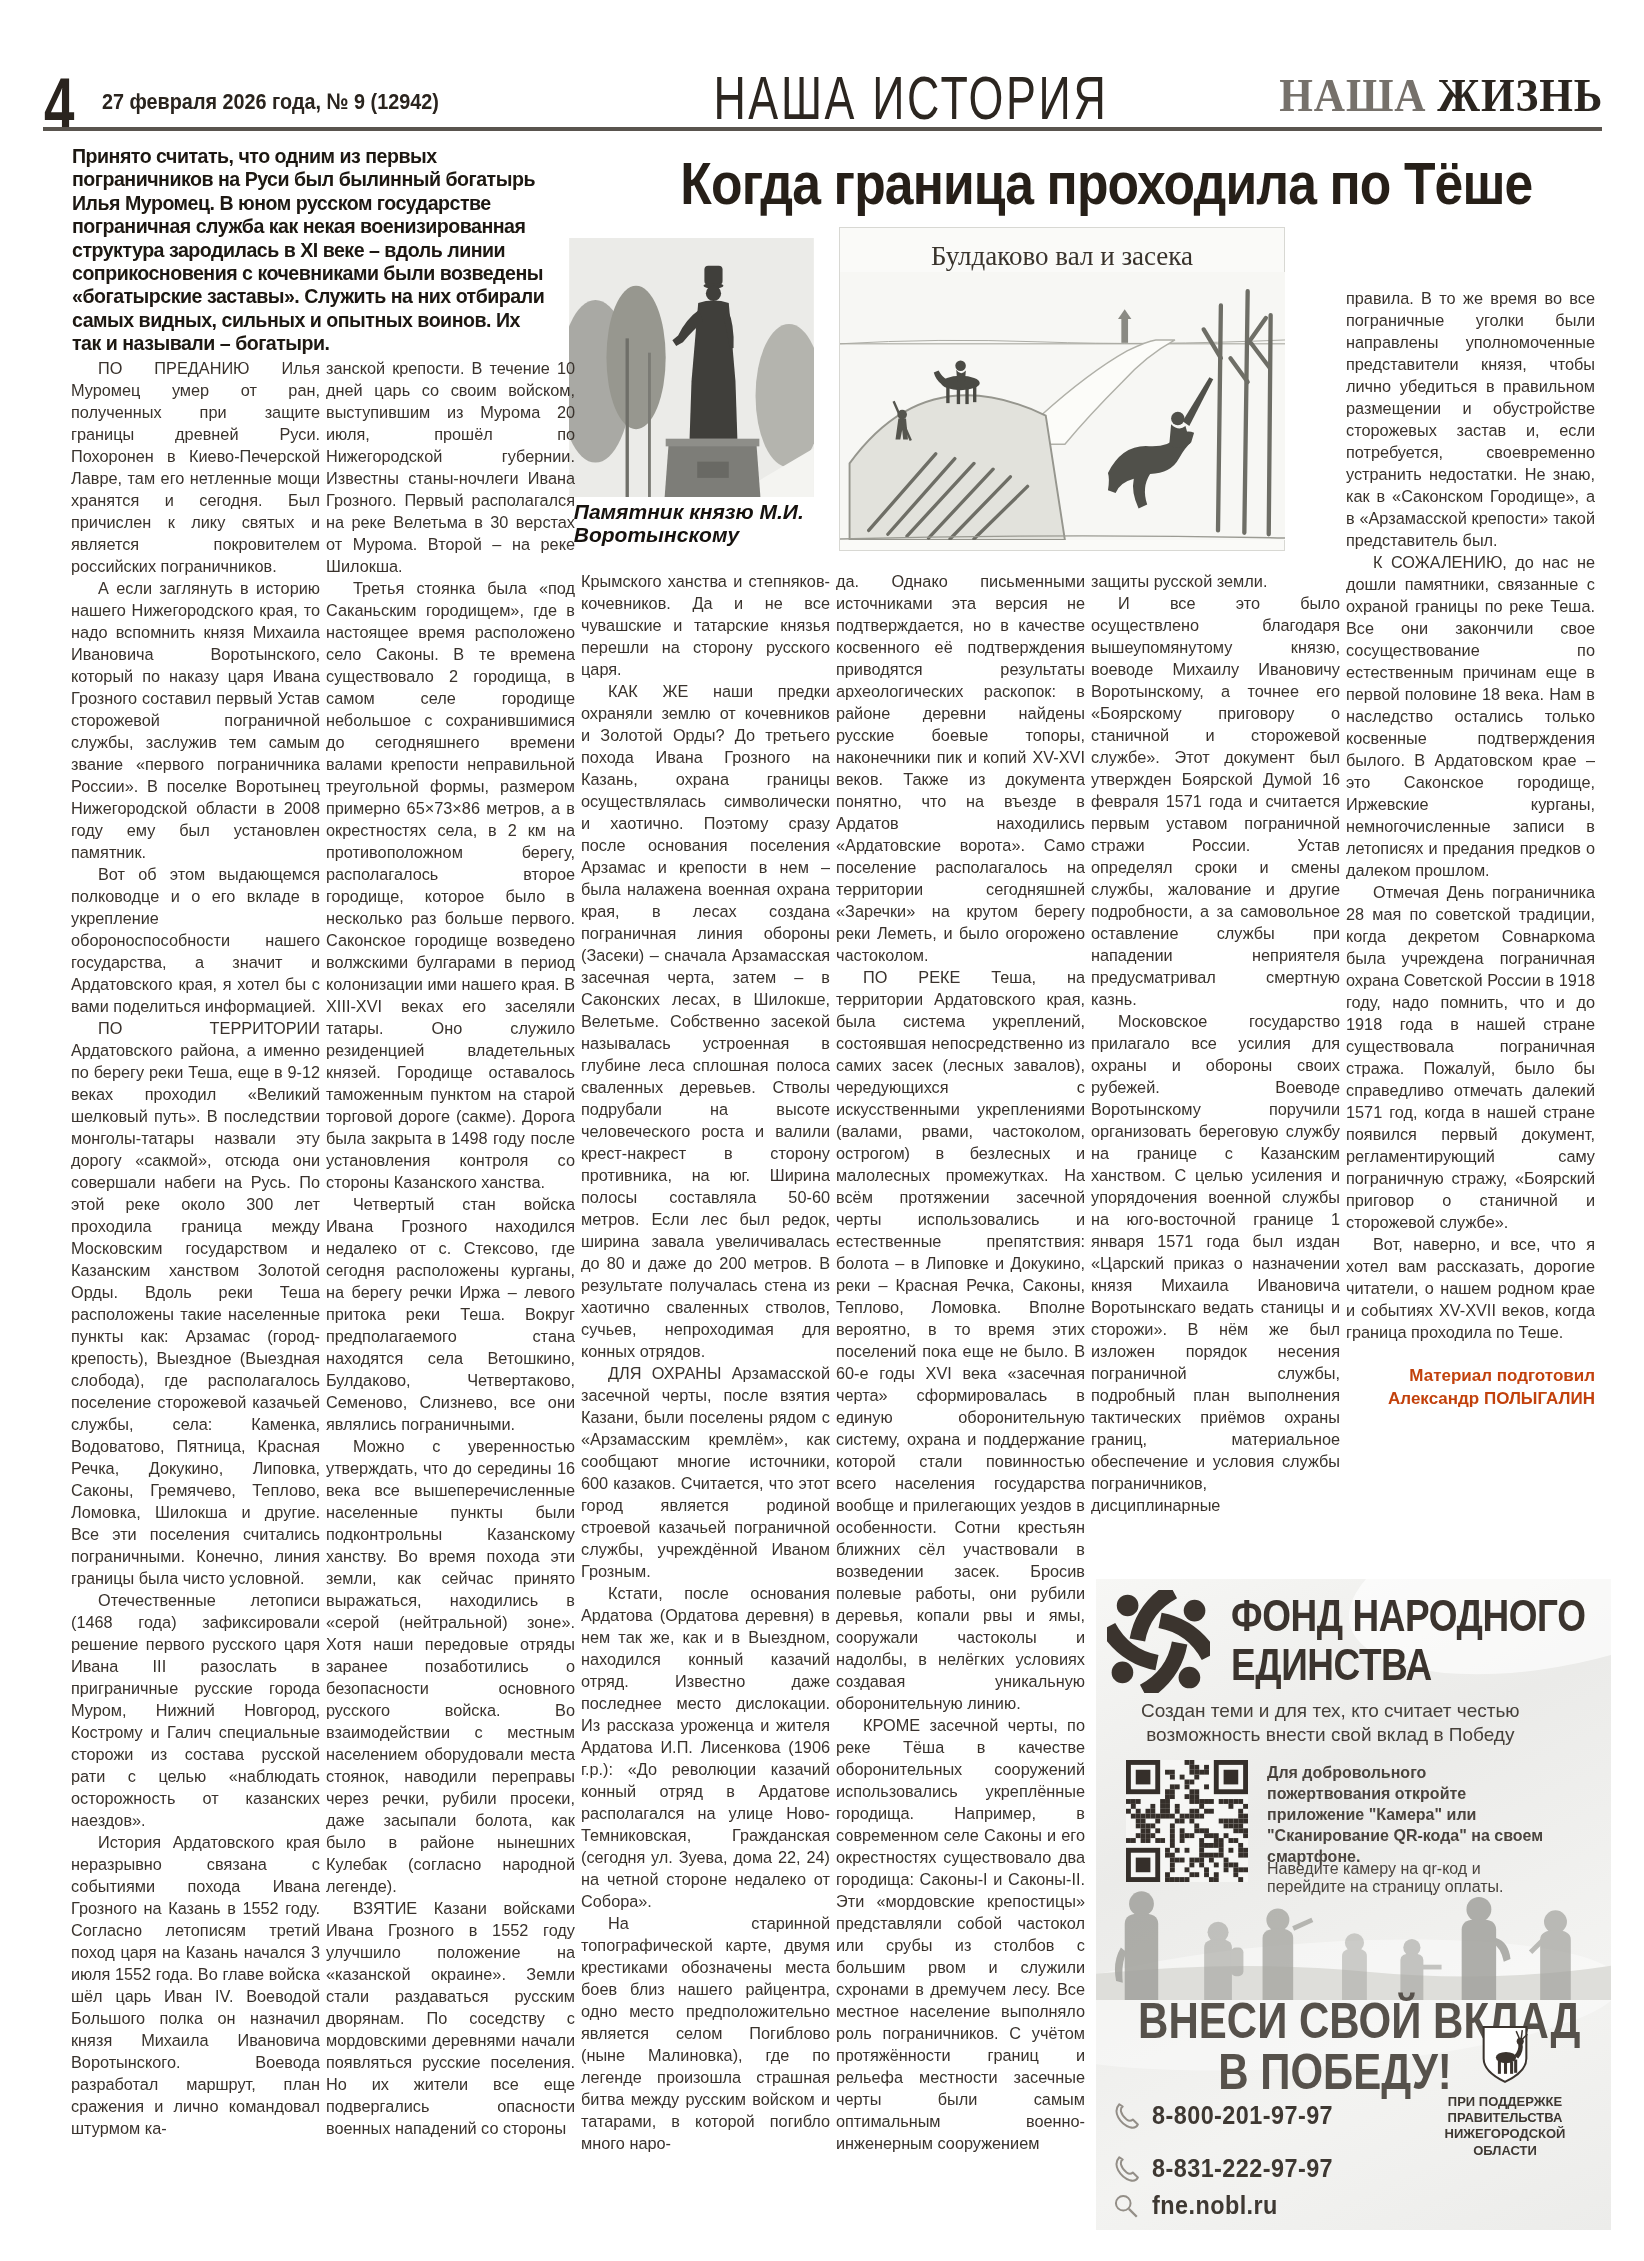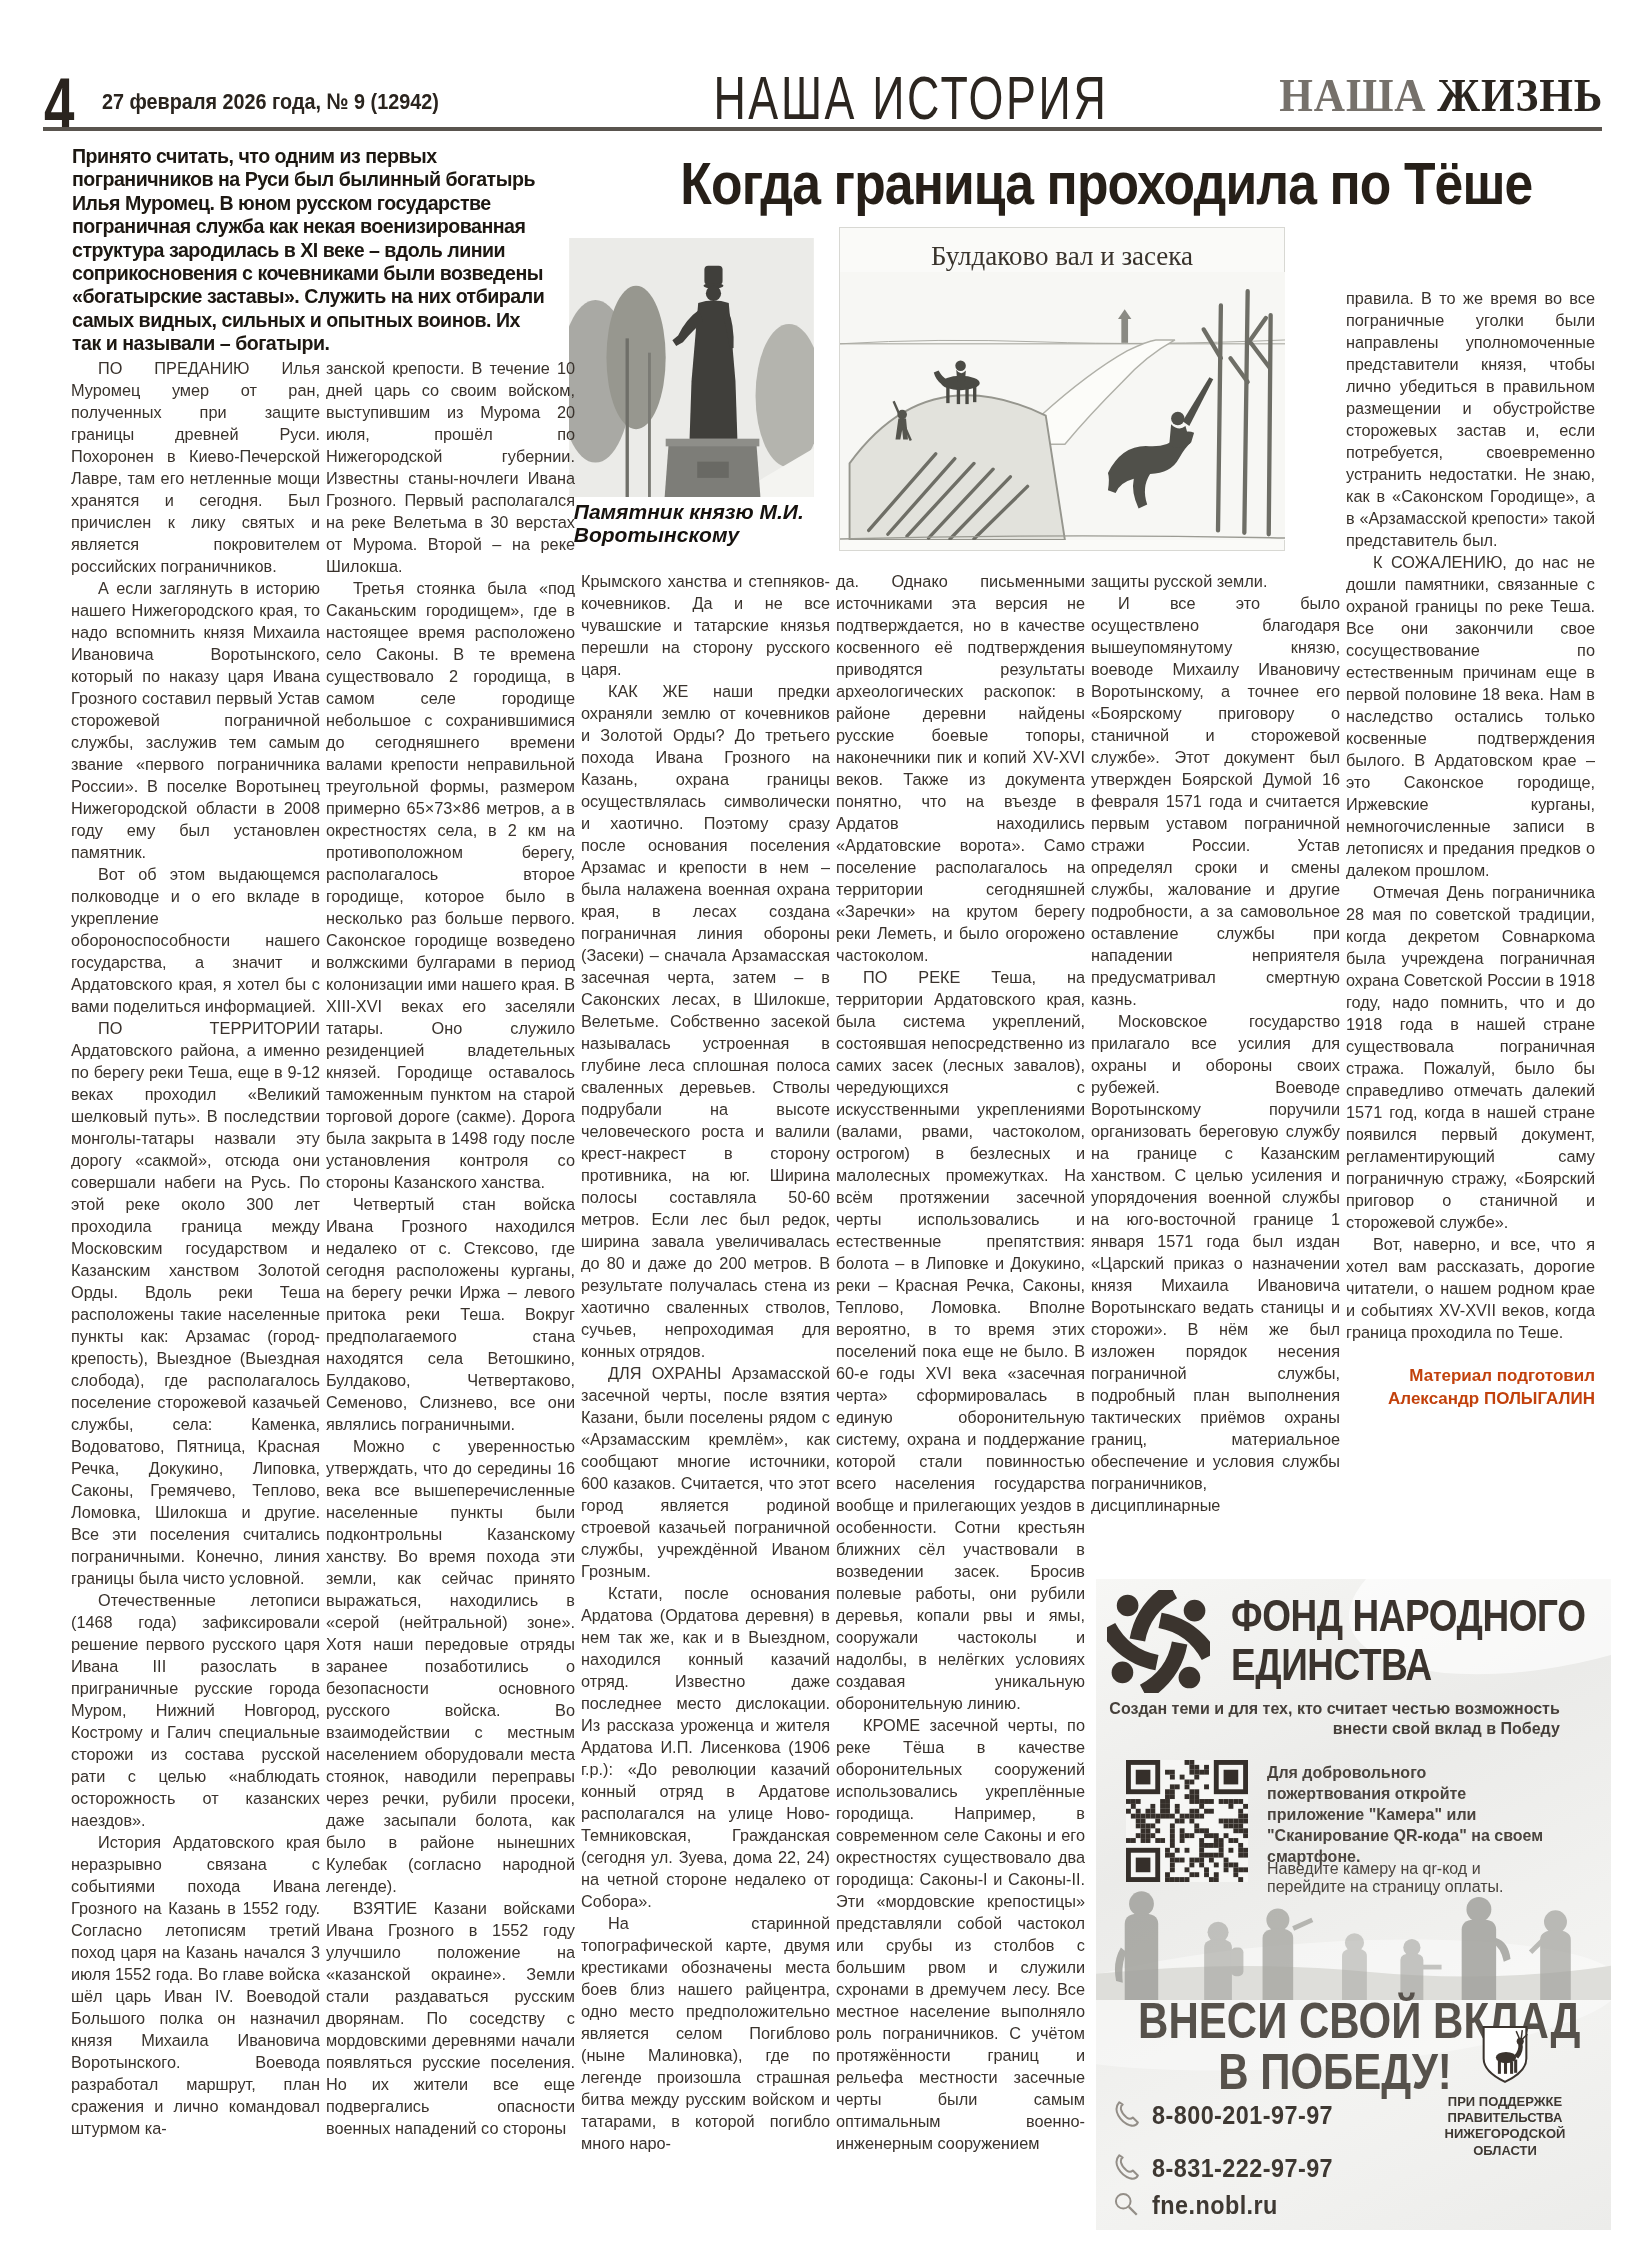--- a/index.html
+++ b/index.html
@@ -41,28 +41,28 @@
   #col5{left:1091px;top:570px;height:998px;}
   #col6{left:1346px;top:287px;height:1292px;}
   #byline{margin-top:21px;text-align:right;font-weight:bold;font-size:17px;line-height:23px;color:#c2410c;text-indent:0;}
 
   
   #ad{left:1096px;top:1579px;width:515px;height:651px;background:linear-gradient(155deg,#f7f7f5 0%,#ebebe9 35%,#f3f3f1 70%,#ececea 100%);overflow:hidden;}
   .swoosh{position:absolute;background:#ffffff;opacity:.65;border-radius:50%;}
   #ad-logo{left:10.5px;top:10.5px;width:103px;height:103px;}
   #ad-title{left:135px;top:13.4px;width:335px;}
   #ad-title span{display:inline-block;font-size:44px;line-height:1.1;font-weight:bold;color:#3b342e;transform:scaleX(.84);transform-origin:left top;letter-spacing:-0.5px;white-space:nowrap;}
-  #ad-tagline{left:4.8px;top:120px;width:459px;text-align:right;font-size:16px;line-height:1.25;font-weight:bold;color:#46403a;}
+  #ad-tagline{left:4.8px;top:120px;width:459px;text-align:center;font-size:19px;line-height:1.25;font-weight:normal;color:#46403a;}
   #ad-qr{left:30px;top:181px;width:122px;height:122px;background:#f6f6f4;}
   #ad-qr-hint1{left:171px;top:183px;width:278px;font-size:16px;line-height:21px;font-weight:bold;color:#4a443e;}
   #ad-qr-hint2{left:171px;top:281px;width:278px;font-size:16px;line-height:18px;font-weight:normal;color:#4a443e;}
   #ad-soldiers{left:0;top:297px;width:515px;height:124px;}
   #ad-slogan{left:0;top:417px;width:479px;text-align:center;}
   #ad-slogan span{display:inline-block;font-size:50px;line-height:1.02;font-weight:bold;color:#56514b;transform:scaleX(.84);transform-origin:center top;white-space:nowrap;}
-  .contact-row{position:absolute;left:16.3px;height:31px;display:flex;gap:12.4px;}
+  .contact-row{position:absolute;left:16.3px;height:31px;display:flex;align-items:center;gap:12.4px;}
   .contact-row .txt{font-size:26px;font-weight:bold;color:#3e3832;transform:scaleX(.9);transform-origin:left center;white-space:nowrap;letter-spacing:0.5px;}
   #contact-1{top:521px;} #contact-2{top:574px;} #contact-3{top:611px;}
   #ad-emblem{left:330px;top:445px;width:158px;text-align:center;}
   #ad-emblem .support{margin-top:6.7px;font-size:13px;line-height:16.3px;font-weight:bold;color:#3e3832;}
 </style>
 </head>
 <body>
 
 <div class="abs" id="page-number">4</div>
 <div class="abs" id="page-date">27 февраля 2026  года,  № 9 (12942)</div>

